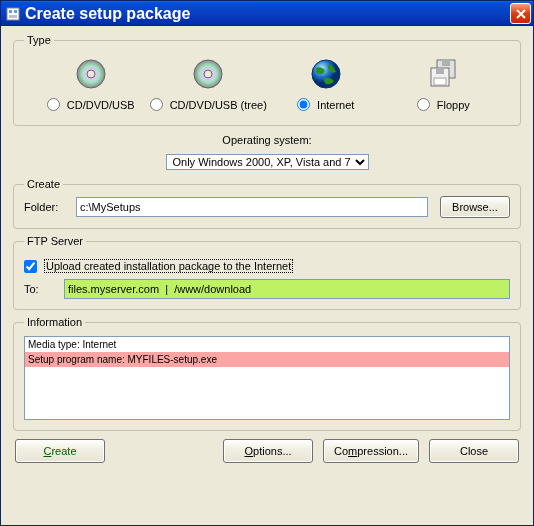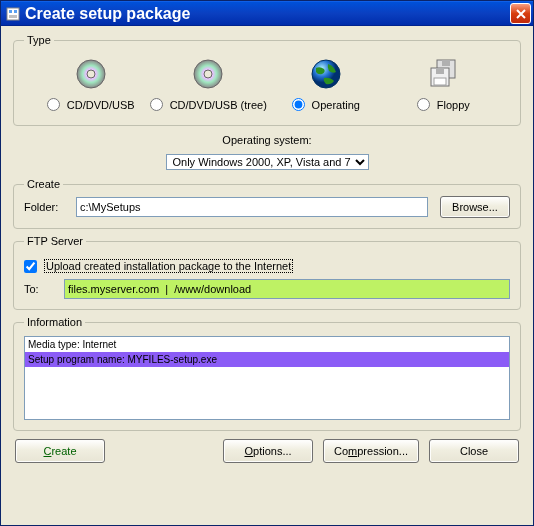--- a/index.html
+++ b/index.html
@@ -130,21 +130,21 @@
   .info-box {
     background: #fff;
     border: 1px solid #7f9db9;
     height: 84px;
     margin-top: 2px;
     font-size: 10px;
     overflow: hidden;
   }
   .info-line { padding: 1px 3px; height: 15px; line-height: 14px; white-space: nowrap; }
   .info-line.sel {
-    background: #8b5cf6;
+    background: #fca5a5;
   }
   .ftp-group .form-row { margin-top: 6px; }
   .btn-row {
     display: flex;
     gap: 10px;
     padding: 2px 2px 0 2px;
     align-items: center;
   }
   .btn-row .spacer { flex: 1; }
   .btn-row .btn { min-width: 90px; height: 24px; }
@@ -228,21 +228,21 @@
                   </radialGradient>
                 </defs>
               <circle cx="16" cy="16" r="14" fill="url(#gl)" stroke="#003060"></circle>
               <path d="M6 10 Q10 8 14 11 Q16 14 12 16 Q8 17 6 14 Z" fill="#2a9020"></path>
               <path d="M18 6 Q24 8 26 14 Q23 16 19 13 Q17 9 18 6 Z" fill="#2a9020"></path>
               <path d="M14 20 Q20 19 24 23 Q21 27 16 26 Q13 23 14 20 Z" fill="#2a9020"></path>
             </svg>
           </span>
           <label class="radio-label">
             <input type="radio" name="type" checked="" style="">
-            <span>Operating</span>
+            <span>Internet</span>
           </label>
         </div>
         <div class="type-col">
           <span class="type-icon">
             <svg viewBox="0 0 32 32" width="32" height="32">
               <rect x="10" y="2" width="18" height="18" fill="#e0e0e0" stroke="#707070"></rect>
               <rect x="15" y="2" width="8" height="6" fill="#b0b0b0"></rect>
               <rect x="4" y="10" width="18" height="18" fill="#f0f0f0" stroke="#707070"></rect>
               <rect x="9" y="10" width="8" height="6" fill="#b0b0b0"></rect>
               <rect x="7" y="20" width="12" height="7" fill="#fff" stroke="#a0a0a0"></rect>

